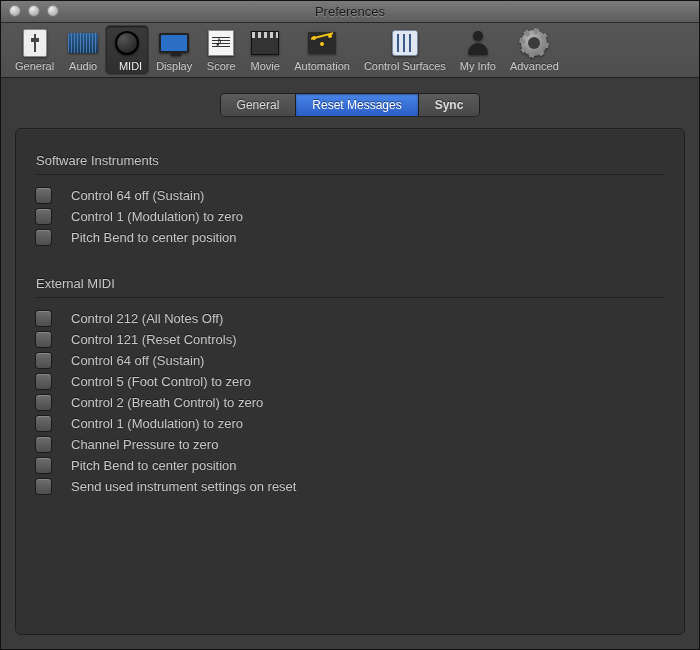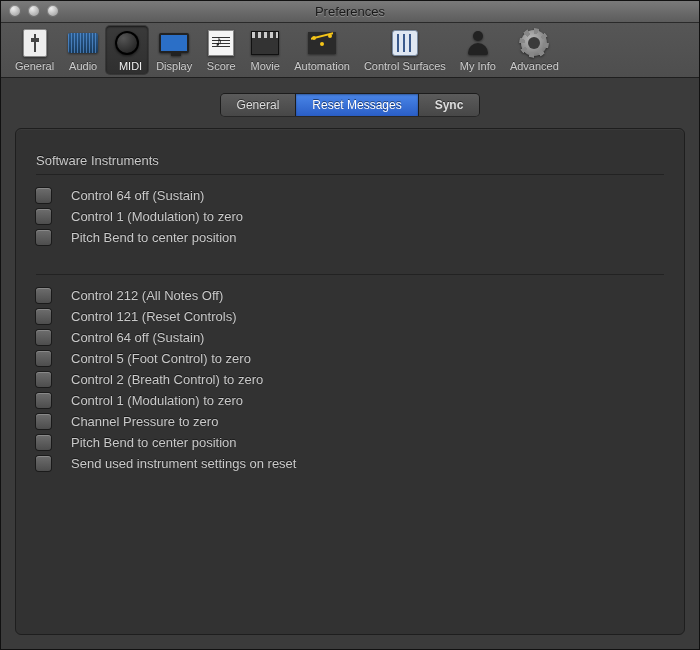--- a/index.html
+++ b/index.html
@@ -232,20 +232,21 @@
             <span>Control 1 (Modulation) to zero</span>
           </div>
           <div class="row">
             <div class="cb"></div>
             <span>Pitch Bend to center position</span>
           </div>
         </div>
 
       <div class="spacer"></div>
 
+      <div class="section-title">External MIDI</div>
       <div class="hr"></div>
       <div id="em-list">
           <div class="row">
             <div class="cb"></div>
             <span>Control 212 (All Notes Off)</span>
           </div>
           <div class="row">
             <div class="cb"></div>
             <span>Control 121 (Reset Controls)</span>
           </div>

